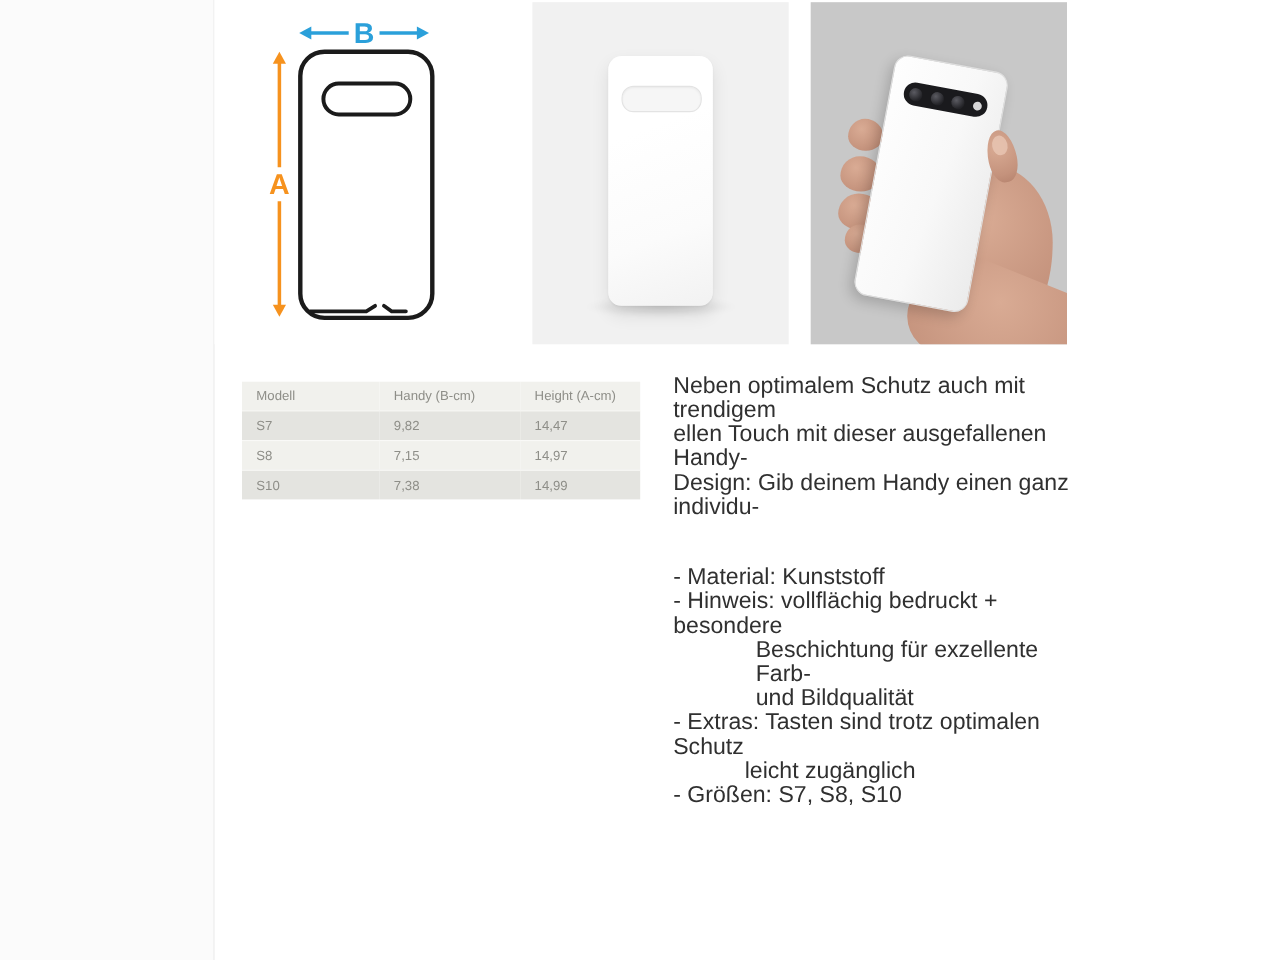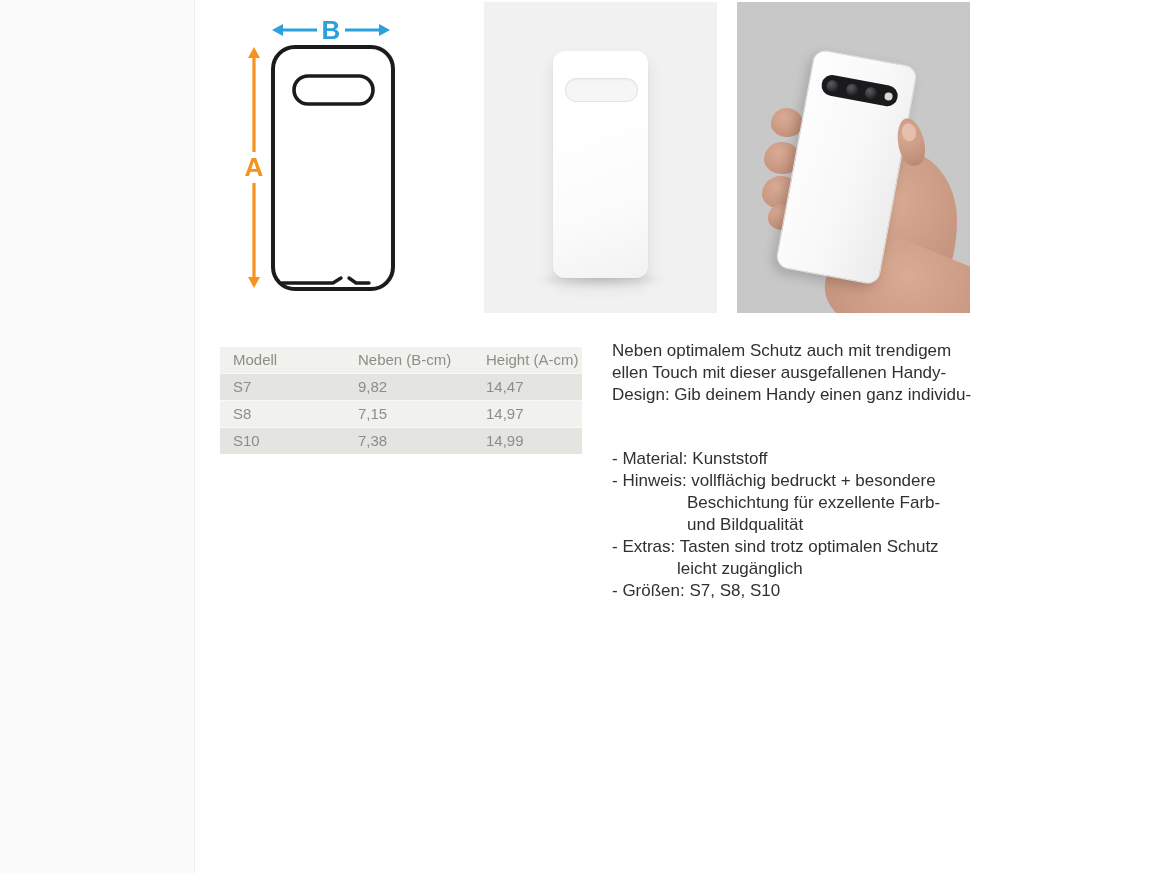--- a/index.html
+++ b/index.html
@@ -45,30 +45,30 @@
          box-shadow:-3px 5px 12px rgba(0,0,0,.18);}
   .camera-bar{position:absolute;left:12px;top:22px;width:77px;height:21px;border-radius:11px;
          background:#1a1a1d;display:flex;align-items:center;justify-content:space-between;
          padding:0 5px;box-sizing:border-box;}
   .lens{width:12px;height:12px;border-radius:50%;
          background:radial-gradient(circle at 35% 35%,#5b5b62,#232327 70%);}
   .flash{width:8px;height:8px;border-radius:50%;background:#d6d6d8;}
 
   
   .size-table{position:absolute;left:220px;top:347px;width:362px;border-collapse:collapse;
-         font-size:15px;color:#8e8e88;table-layout:fixed;}
+         font-size:12px;color:#8e8e88;table-layout:fixed;}
   .size-table th,.size-table td{font-weight:400;text-align:left;padding:0 0 0 13px;white-space:pre;}
   .size-table thead tr{background:#f1f1ed;height:26px;}
   .size-table tbody tr{height:27px;border-top:1px solid #f9f9f7;}
   .size-table tbody tr:nth-child(odd){background:#e4e4e0;}
   .size-table tbody tr:nth-child(even){background:#f1f1ed;}
   .col-model{width:125px;} .col-width{width:128px;} .col-height{width:109px;}
 
   
-  .description{position:absolute;left:612px;top:340px;width:360px;font-size:17px;
+  .description{position:absolute;left:612px;top:340px;width:360px;font-size:21px;
          line-height:22px;color:#303030;}
   .spec-list{margin-top:42px;}
   .indent-75{padding-left:75px;} .indent-65{padding-left:65px;}
 </style>
 </head>
 <body>
 
 <div class="page">
   <div class="page-left-margin"></div>
 
@@ -132,21 +132,21 @@
 
   <table class="size-table">
     <colgroup>
         <col class="col-model">
         <col class="col-width">
         <col class="col-height">
       </colgroup>
     <thead>
       <tr>
         <th>Modell</th>
-        <th>Neben (B-cm)</th>
+        <th>Handy (B-cm)</th>
         <th>Height (A-cm)</th>
       </tr>
     </thead>
     <tbody>
       <tr>
         <td>S7</td>
         <td>9,82</td>
         <td>14,47</td>
       </tr>
       <tr>

